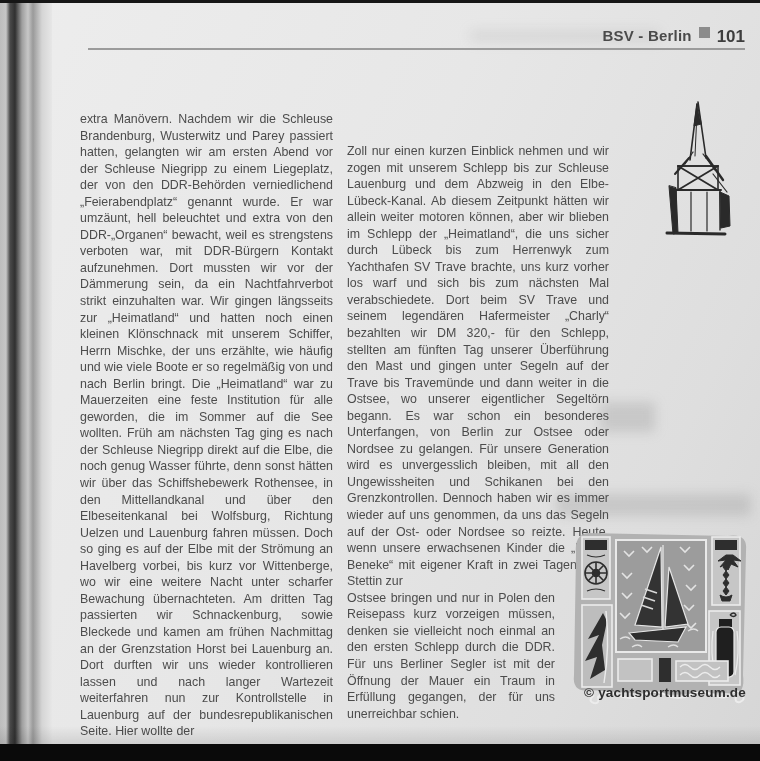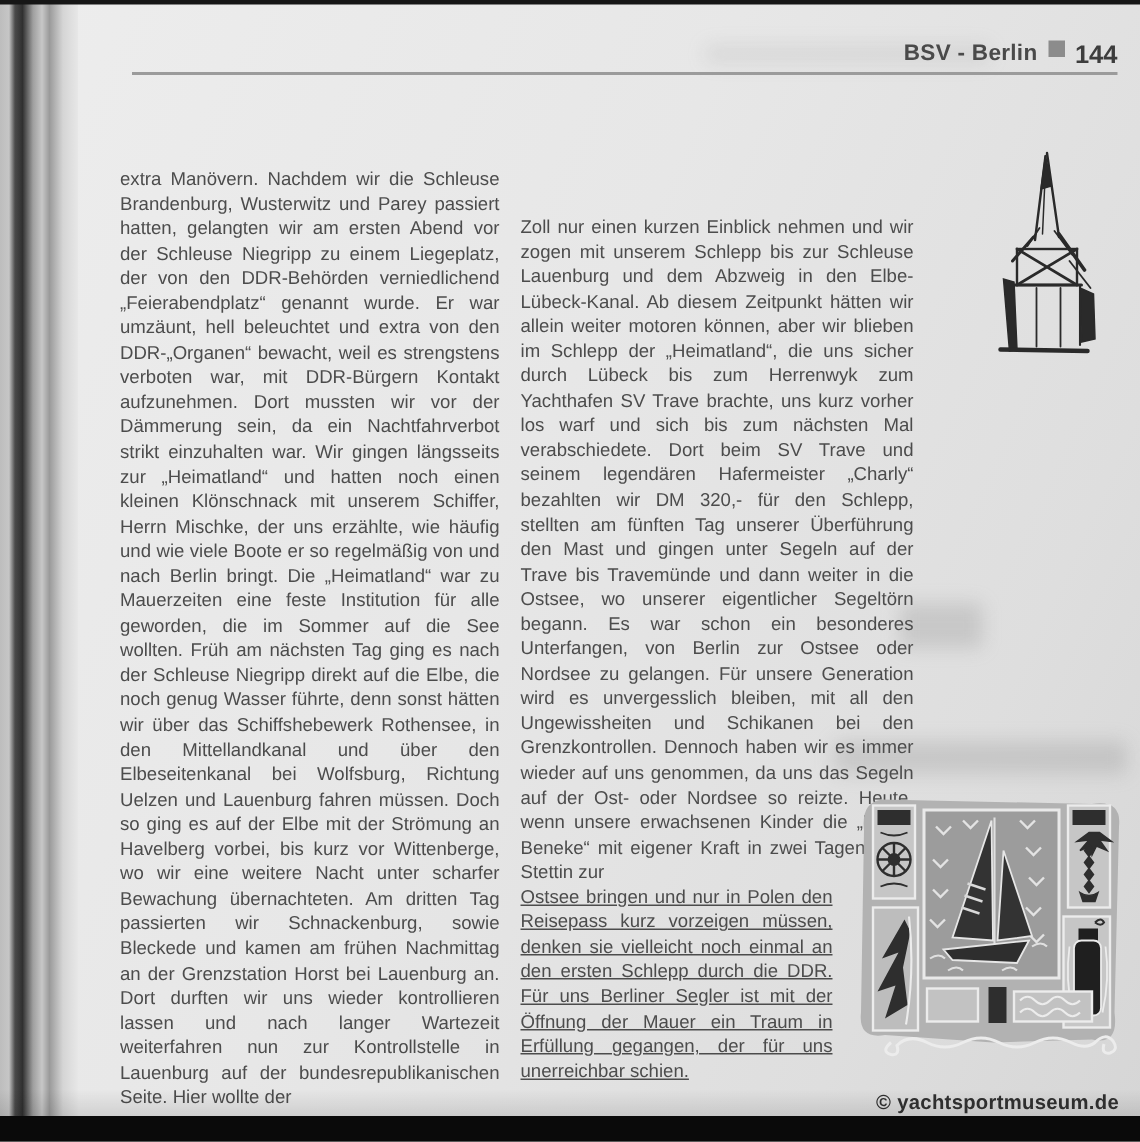--- a/index.html
+++ b/index.html
@@ -17,24 +17,24 @@
   .header{position:absolute;top:27px;right:15px;display:flex;align-items:flex-start;gap:7px;
         color:#4a4a4a;font-weight:bold;}
   .header .title{font-size:15px;letter-spacing:.2px;}
   .header .sq{width:11px;height:11px;background:#8c8c8c;}
   .header .pnum{font-size:17px;color:#3d3d3d;}
   .header-rule{position:absolute;left:88px;top:48px;width:657px;height:2px;background:#9b9b9b;}
   .col{position:absolute;top:111px;font-size:12.4px;line-height:16.55px;color:#4c4c4c;
         text-align:justify;hyphens:none;}
   .col-left{left:80px;width:253px;}
   .col-right{left:347px;width:262px;margin-top:32px;}
-  .col-right .part2{display:block;width:208px;text-align:justify;text-decoration:underline;}
+  .col-right .part2{display:block;width:208px;text-align:justify;}
   .church{position:absolute;left:645px;top:100px;width:105px;height:165px;}
   .stamp{position:absolute;left:572px;top:527px;width:178px;height:180px;}
-  .credit{position:absolute;top:727px;right:14px;font-size:13.5px;font-weight:bold;color:#2e2e2e;
+  .credit{position:absolute;top:685px;right:14px;font-size:13.5px;font-weight:bold;color:#2e2e2e;
         letter-spacing:.2px;}
   .ghost{position:absolute;background:rgba(140,140,140,0.28);filter:blur(6px);border-radius:4px;}
   .ghost-a{left:600px;top:402px;width:55px;height:30px;}
   .ghost-b{left:556px;top:494px;width:195px;height:22px;}
   .ghost-c{left:470px;top:30px;width:190px;height:12px;background:rgba(150,150,150,0.18);}
 </style>
 </head>
 <body>
 
 <div class="scan">
@@ -42,21 +42,21 @@
   <div class="gutter"></div>
   <div class="top-edge"></div>
 
   <div class="ghost ghost-a"></div>
   <div class="ghost ghost-b"></div>
   <div class="ghost ghost-c"></div>
 
   <div class="header">
     <span class="title">BSV - Berlin</span>
     <span class="sq"></span>
-    <span class="pnum">144</span>
+    <span class="pnum">101</span>
   </div>
   <div class="header-rule"></div>
 
   <div class="col col-left">extra Manövern. Nachdem wir die Schleuse Brandenburg, Wusterwitz und Parey passiert hatten, gelangten wir am ersten Abend vor der Schleuse Niegripp zu einem Liegeplatz, der von den DDR-Behörden verniedlichend „Feierabendplatz“ genannt wurde. Er war umzäunt, hell beleuchtet und extra von den DDR-„Organen“ bewacht, weil es strengstens verboten war, mit DDR-Bürgern Kontakt aufzunehmen. Dort mussten wir vor der Dämmerung sein, da ein Nachtfahrverbot strikt einzuhalten war. Wir gingen längsseits zur „Heimatland“ und hatten noch einen kleinen Klönschnack mit unserem Schiffer, Herrn Mischke, der uns erzählte, wie häufig und wie viele Boote er so regelmäßig von und nach Berlin bringt. Die „Heimatland“ war zu Mauerzeiten eine feste Institution für alle geworden, die im Sommer auf die See wollten. Früh am nächsten Tag ging es nach der Schleuse Niegripp direkt auf die Elbe, die noch genug Wasser führte, denn sonst hätten wir über das Schiffshebewerk Rothensee, in den Mittellandkanal und über den Elbeseitenkanal bei Wolfsburg, Richtung Uelzen und Lauenburg fahren müssen. Doch so ging es auf der Elbe mit der Strömung an Havelberg vorbei, bis kurz vor Wittenberge, wo wir eine weitere Nacht unter scharfer Bewachung übernachteten. Am dritten Tag passierten wir Schnackenburg, sowie Bleckede und kamen am frühen Nachmittag an der Grenzstation Horst bei Lauenburg an. Dort durften wir uns wieder kontrollieren lassen und nach langer Wartezeit weiterfahren nun zur Kontrollstelle in Lauenburg auf der bundesrepublikanischen Seite. Hier wollte der</div>
 
   <div class="col col-right">
     <span class="part1">Zoll nur einen kurzen Einblick nehmen und wir zogen mit unserem Schlepp bis zur Schleuse Lauenburg und dem Abzweig in den Elbe-Lübeck-Kanal. Ab diesem Zeitpunkt hätten wir allein weiter motoren können, aber wir blieben im Schlepp der „Heimatland“, die uns sicher durch Lübeck bis zum Herrenwyk zum Yachthafen SV Trave brachte, uns kurz vorher los warf und sich bis zum nächsten Mal verabschiedete. Dort beim SV Trave und seinem legendären Hafermeister „Charly“ bezahlten wir DM 320,- für den Schlepp, stellten am fünften Tag unserer Überführung den Mast und gingen unter Segeln auf der Trave bis Travemünde und dann weiter in die Ostsee, wo unserer eigentlicher Segeltörn begann. Es war schon ein besonderes Unterfangen, von Berlin zur Ostsee oder Nordsee zu gelangen. Für unsere Generation wird es unvergesslich bleiben, mit all den Ungewissheiten und Schikanen bei den Grenzkontrollen. Dennoch haben wir es immer wieder auf uns genommen, da uns das Segeln auf der Ost- oder Nordsee so reizte. Heute, wenn unsere erwachsenen Kinder die „Pawel Beneke“ mit eigener Kraft in zwei Tagen nach Stettin zur</span>
     <span class="part2">Ostsee bringen und nur in Polen den Reisepass kurz vorzeigen müssen, denken sie vielleicht noch einmal an den ersten Schlepp durch die DDR. Für uns Berliner Segler ist mit der Öffnung der Mauer ein Traum in Erfüllung gegangen, der für uns unerreichbar schien.</span>
   </div>
 

